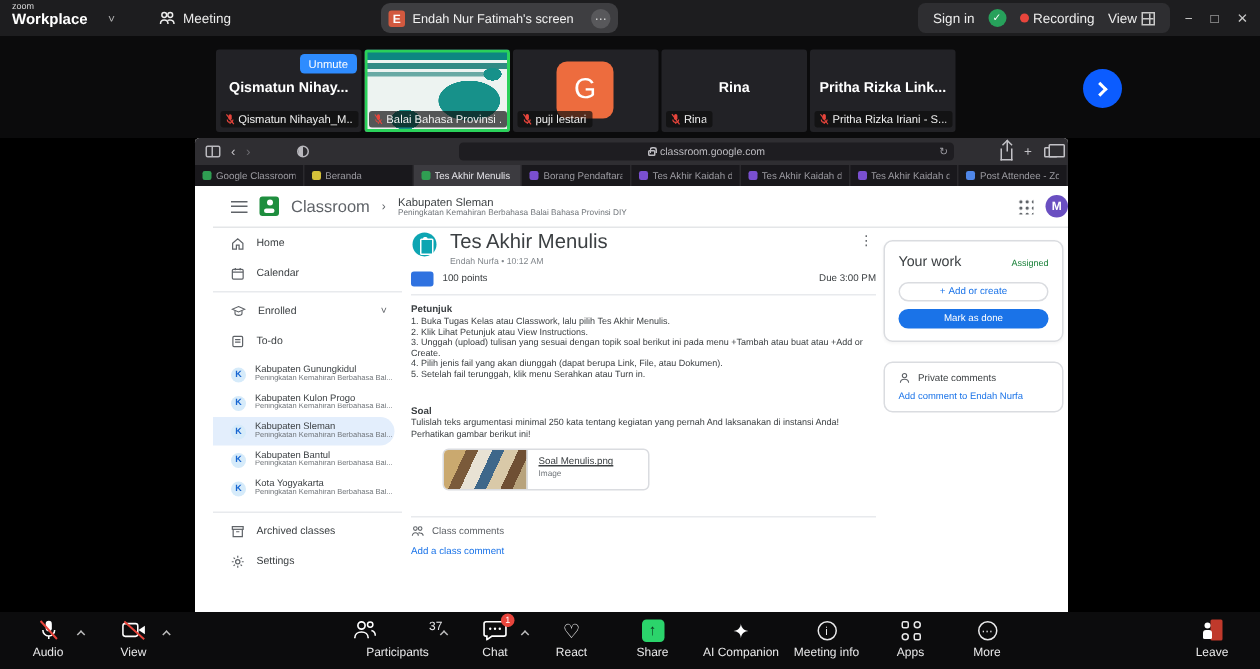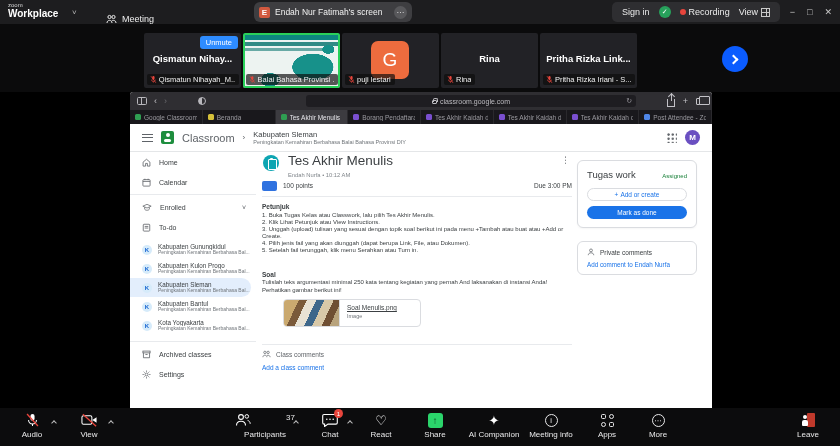--- a/index.html
+++ b/index.html
@@ -5,21 +5,21 @@
   html,body{margin:0;padding:0;background:#000;}
   *{box-sizing:border-box;font-family:"Liberation Sans",sans-serif;}
   .stage{position:relative;width:840px;height:446px;background:#000;overflow:hidden;}
 
   
   .titlebar{position:absolute;top:0;left:0;width:100%;height:24px;background:#1d1d1f;}
   .zlogo{position:absolute;left:8px;top:2px;line-height:1;color:#fff;}
   .zlogo .l1{font-size:6px;color:#d9d9d9;display:block;}
   .zlogo .l2{font-size:10px;font-weight:bold;display:block;margin-top:1px;}
   .zlogo-chev{position:absolute;left:72px;top:8px;font-size:8px;color:#b5b5b5;}
-  .meeting-tab{position:absolute;left:106px;top:0;height:24px;display:flex;align-items:flex-end;gap:5px;color:#ececec;font-size:9px;}
+  .meeting-tab{position:absolute;left:106px;top:0;height:24px;display:flex;align-items:center;gap:5px;color:#ececec;font-size:9px;}
   .scrtab{position:absolute;left:254px;top:2px;height:20px;width:158px;background:#3e3e41;border-radius:6px;display:flex;align-items:center;gap:5px;padding:0 5px;}
   .scrtab .sicon{width:11px;height:11px;border-radius:2px;background:#d2593f;color:#fff;font-size:8px;font-weight:bold;display:flex;align-items:center;justify-content:center;flex:none;}
   .scrtab .stxt{font-size:8.5px;color:#f2f2f2;white-space:nowrap;overflow:hidden;}
   .scrtab .sdots{margin-left:auto;width:13px;height:13px;border-radius:50%;background:#58585b;color:#ddd;font-size:8px;display:flex;align-items:center;justify-content:center;flex:none;}
   .topright{position:absolute;right:60px;top:2px;height:20px;background:#2e2e31;border-radius:5px;display:flex;align-items:center;gap:9px;padding:0 10px;}
   .topright .t{font-size:9px;color:#ececec;white-space:nowrap;}
   .shield{width:12px;height:12px;border-radius:50%;background:#27a15b;color:#fff;font-size:7px;display:flex;align-items:center;justify-content:center;}
   .rec{display:flex;align-items:center;gap:3px;}
   .recdot{width:6px;height:6px;border-radius:50%;background:#e8453c;}
   .viewgrid{width:9px;height:9px;border:1px solid #c9c9c9;position:relative;}
@@ -76,21 +76,21 @@
   .tab .fav{width:6px;height:6px;border-radius:1.5px;flex:none;}
   .tab .tl{font-size:6.5px;color:#9b9aa0;white-space:nowrap;overflow:hidden;}
   .tab.active{background:#3c3b40;}
   .tab.active .tl{color:#e6e5ea;}
   .fav-green{background:#2f9e52;}
   .fav-yellow{background:#d5c13a;}
   .fav-purple{background:#7a4fd0;}
   .fav-blue{background:#4f86e8;}
 
   
-  .page{position:absolute;left:0;top:32px;width:582px;height:284px;background:#fff;padding-left:44px;}
+  .page{position:absolute;left:12px;top:32px;width:582px;height:284px;background:#fff;padding-left:44px;}
   .gchead{position:absolute;left:0;top:0;width:100%;height:28px;border-bottom:1px solid #e4e6e8;display:flex;align-items:center;padding:0 12px;gap:8px;}
   .burger{width:11px;height:8px;border-top:1.4px solid #5f6368;border-bottom:1.4px solid #5f6368;position:relative;}
   .burger:before{content:"";position:absolute;left:0;right:0;top:2.2px;height:1.4px;background:#5f6368;}
   .gclogo{width:13px;height:13px;border-radius:2px;background:#1e8e3e;position:relative;}
   .gclogo:before{content:"";position:absolute;left:4.5px;top:2px;width:4px;height:4px;border-radius:50%;background:#fff;}
   .gclogo:after{content:"";position:absolute;left:3px;bottom:2px;width:7px;height:3px;border-radius:2px;background:#fff;}
   .gcbrand{font-size:11px;color:#5f6368;}
   .gcsep{font-size:8px;color:#5f6368;}
   .crumb .n{font-size:7.5px;color:#3c4043;line-height:1.25;}
   .crumb .s{font-size:5.5px;color:#70757a;line-height:1.2;}
@@ -496,21 +496,21 @@
               <path d="M1 9c0-1.6 1.1-2.5 2.5-2.5S6 7.4 6 9M6 6.7c.4-.1 1-.2 1.5-.1C8.9 6.7 10 7.5 10 9" fill="none" stroke="#5f6368" stroke-width="0.9"></path>
             </svg>
           <span>Class comments</span>
         </div>
         <span class="addlink">Add a class comment</span>
       </div>
 
       <div class="gcright">
         <div class="wcard">
           <div class="whead">
-            <span class="wtitle">Tugas work</span>
+            <span class="wtitle">Your work</span>
             <span class="wstatus">Assigned</span>
           </div>
           <div class="btn-outline">
             <span>+</span>
             <span>Add or create</span>
           </div>
           <div class="btn-fill">
             <span>Mark as done</span>
           </div>
         </div>

